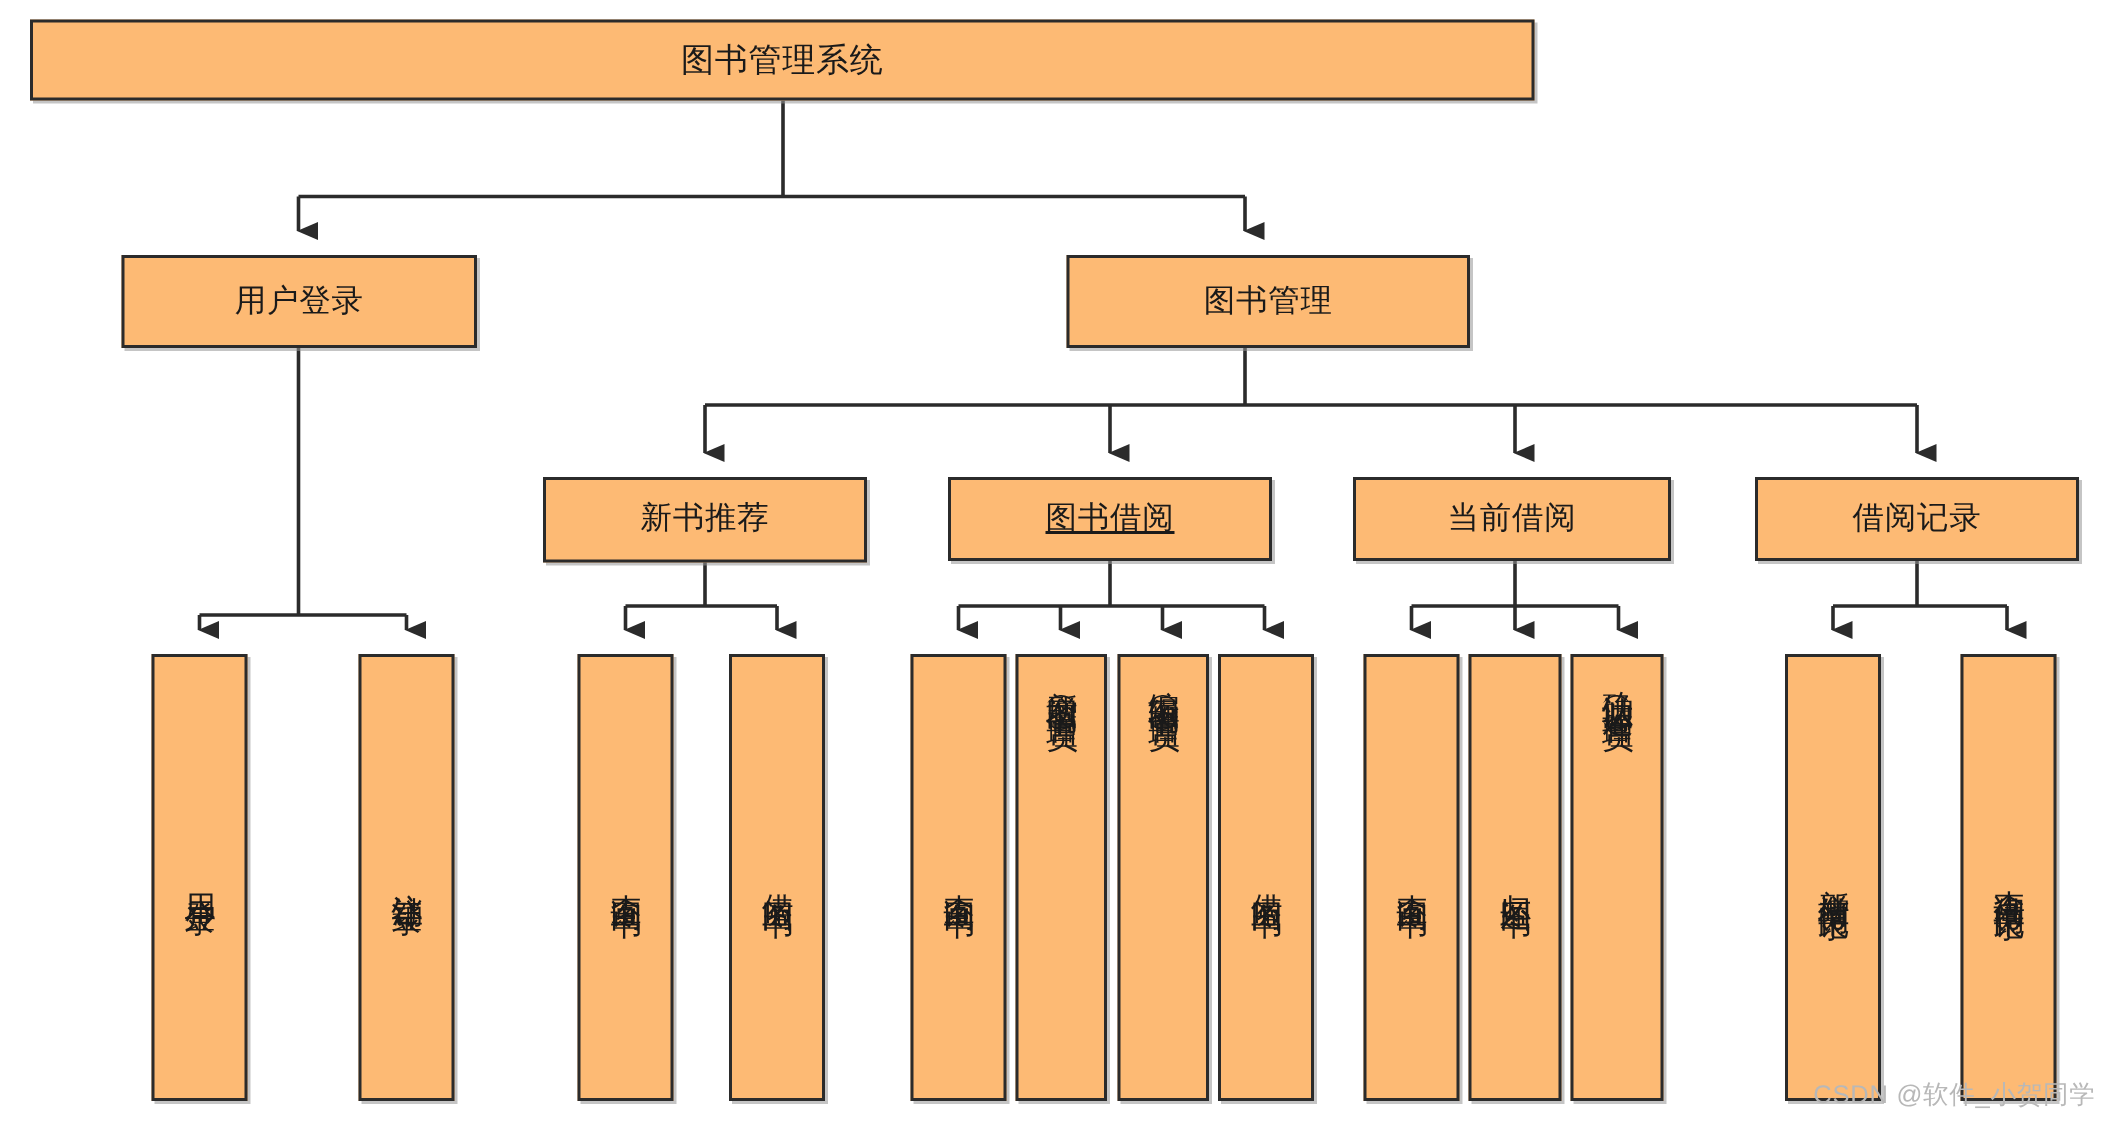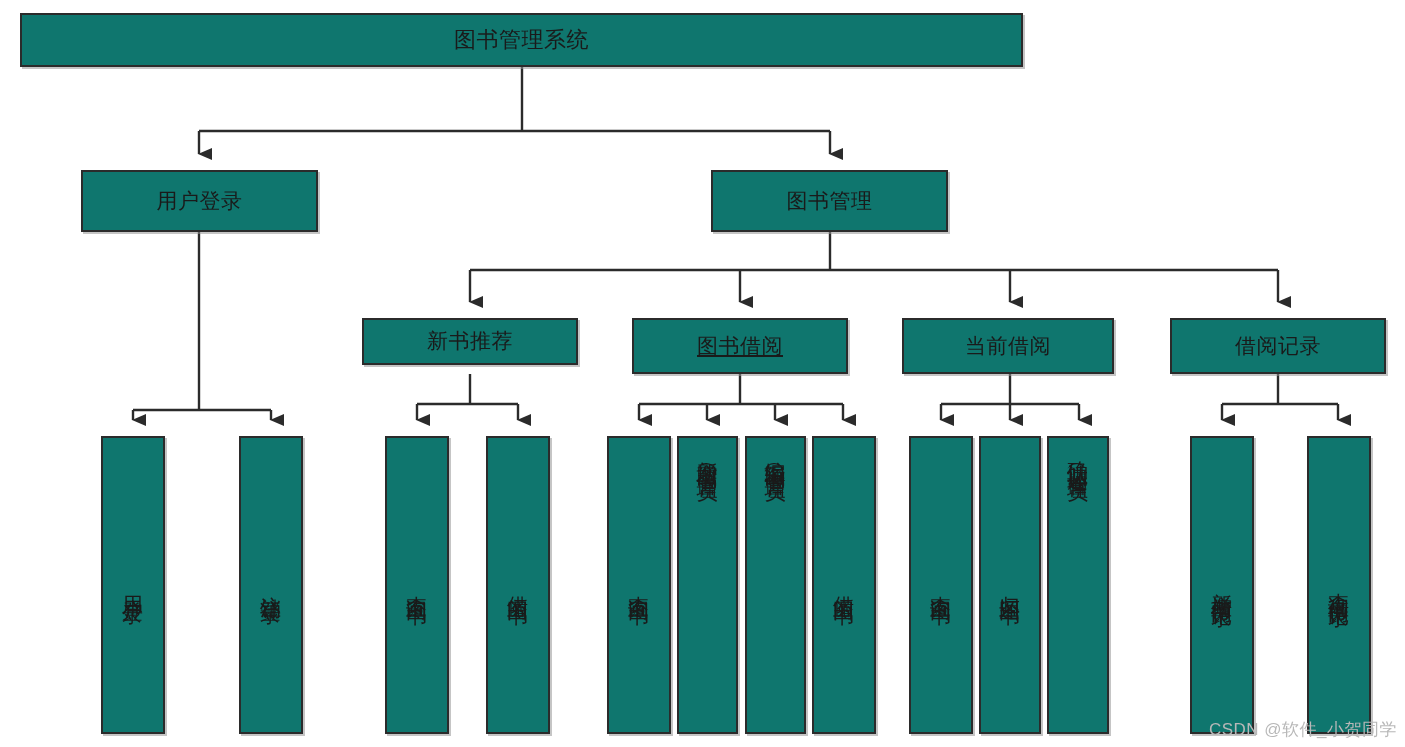--- a/index.html
+++ b/index.html
@@ -21,21 +21,21 @@
     position: absolute;
     left: 0;
     top: 0;
     width: 1405px;
     height: 747px;
     pointer-events: none;
   }
   .node {
     position: absolute;
     box-sizing: border-box;
-    background: #0f766e;
+    background: #fdba74;
     border: 2px solid #2b2b2b;
     box-shadow: 2px 2px 0 0 rgba(150,150,150,0.55);
     display: flex;
     align-items: center;
     justify-content: center;
     color: #1a1a1a;
   }
   .node .label {
     display: block;
     text-align: center;
@@ -136,25 +136,25 @@
   </svg>
 
   <div class="node horiz root" style="left:20px; top:13px; width:1003px; height:54px;">
     <span class="label">图书管理系统</span>
   </div>
 
   <div class="node horiz" style="left:81px; top:170px; width:237px; height:62px;">
     <span class="label">用户登录</span>
   </div>
 
-  <div class="node horiz" style="left:711px; top:170px; width:237px; height:62px;">
+  <div class="node horiz" style="left:711px; top:170px; width:269px; height:62px;">
     <span class="label">图书管理</span>
   </div>
 
-  <div class="node horiz" style="left:362px; top:318px; width:216px; height:47px;">
+  <div class="node horiz" style="left:362px; top:318px; width:216px; height:57px;">
     <span class="label">新书推荐</span>
   </div>
 
   <div class="node horiz" style="left:632px; top:318px; width:216px; height:56px;text-decoration:underline;">
     <span class="label">图书借阅</span>
   </div>
 
   <div class="node horiz" style="left:902px; top:318px; width:212px; height:56px;">
     <span class="label">当前借阅</span>
   </div>

